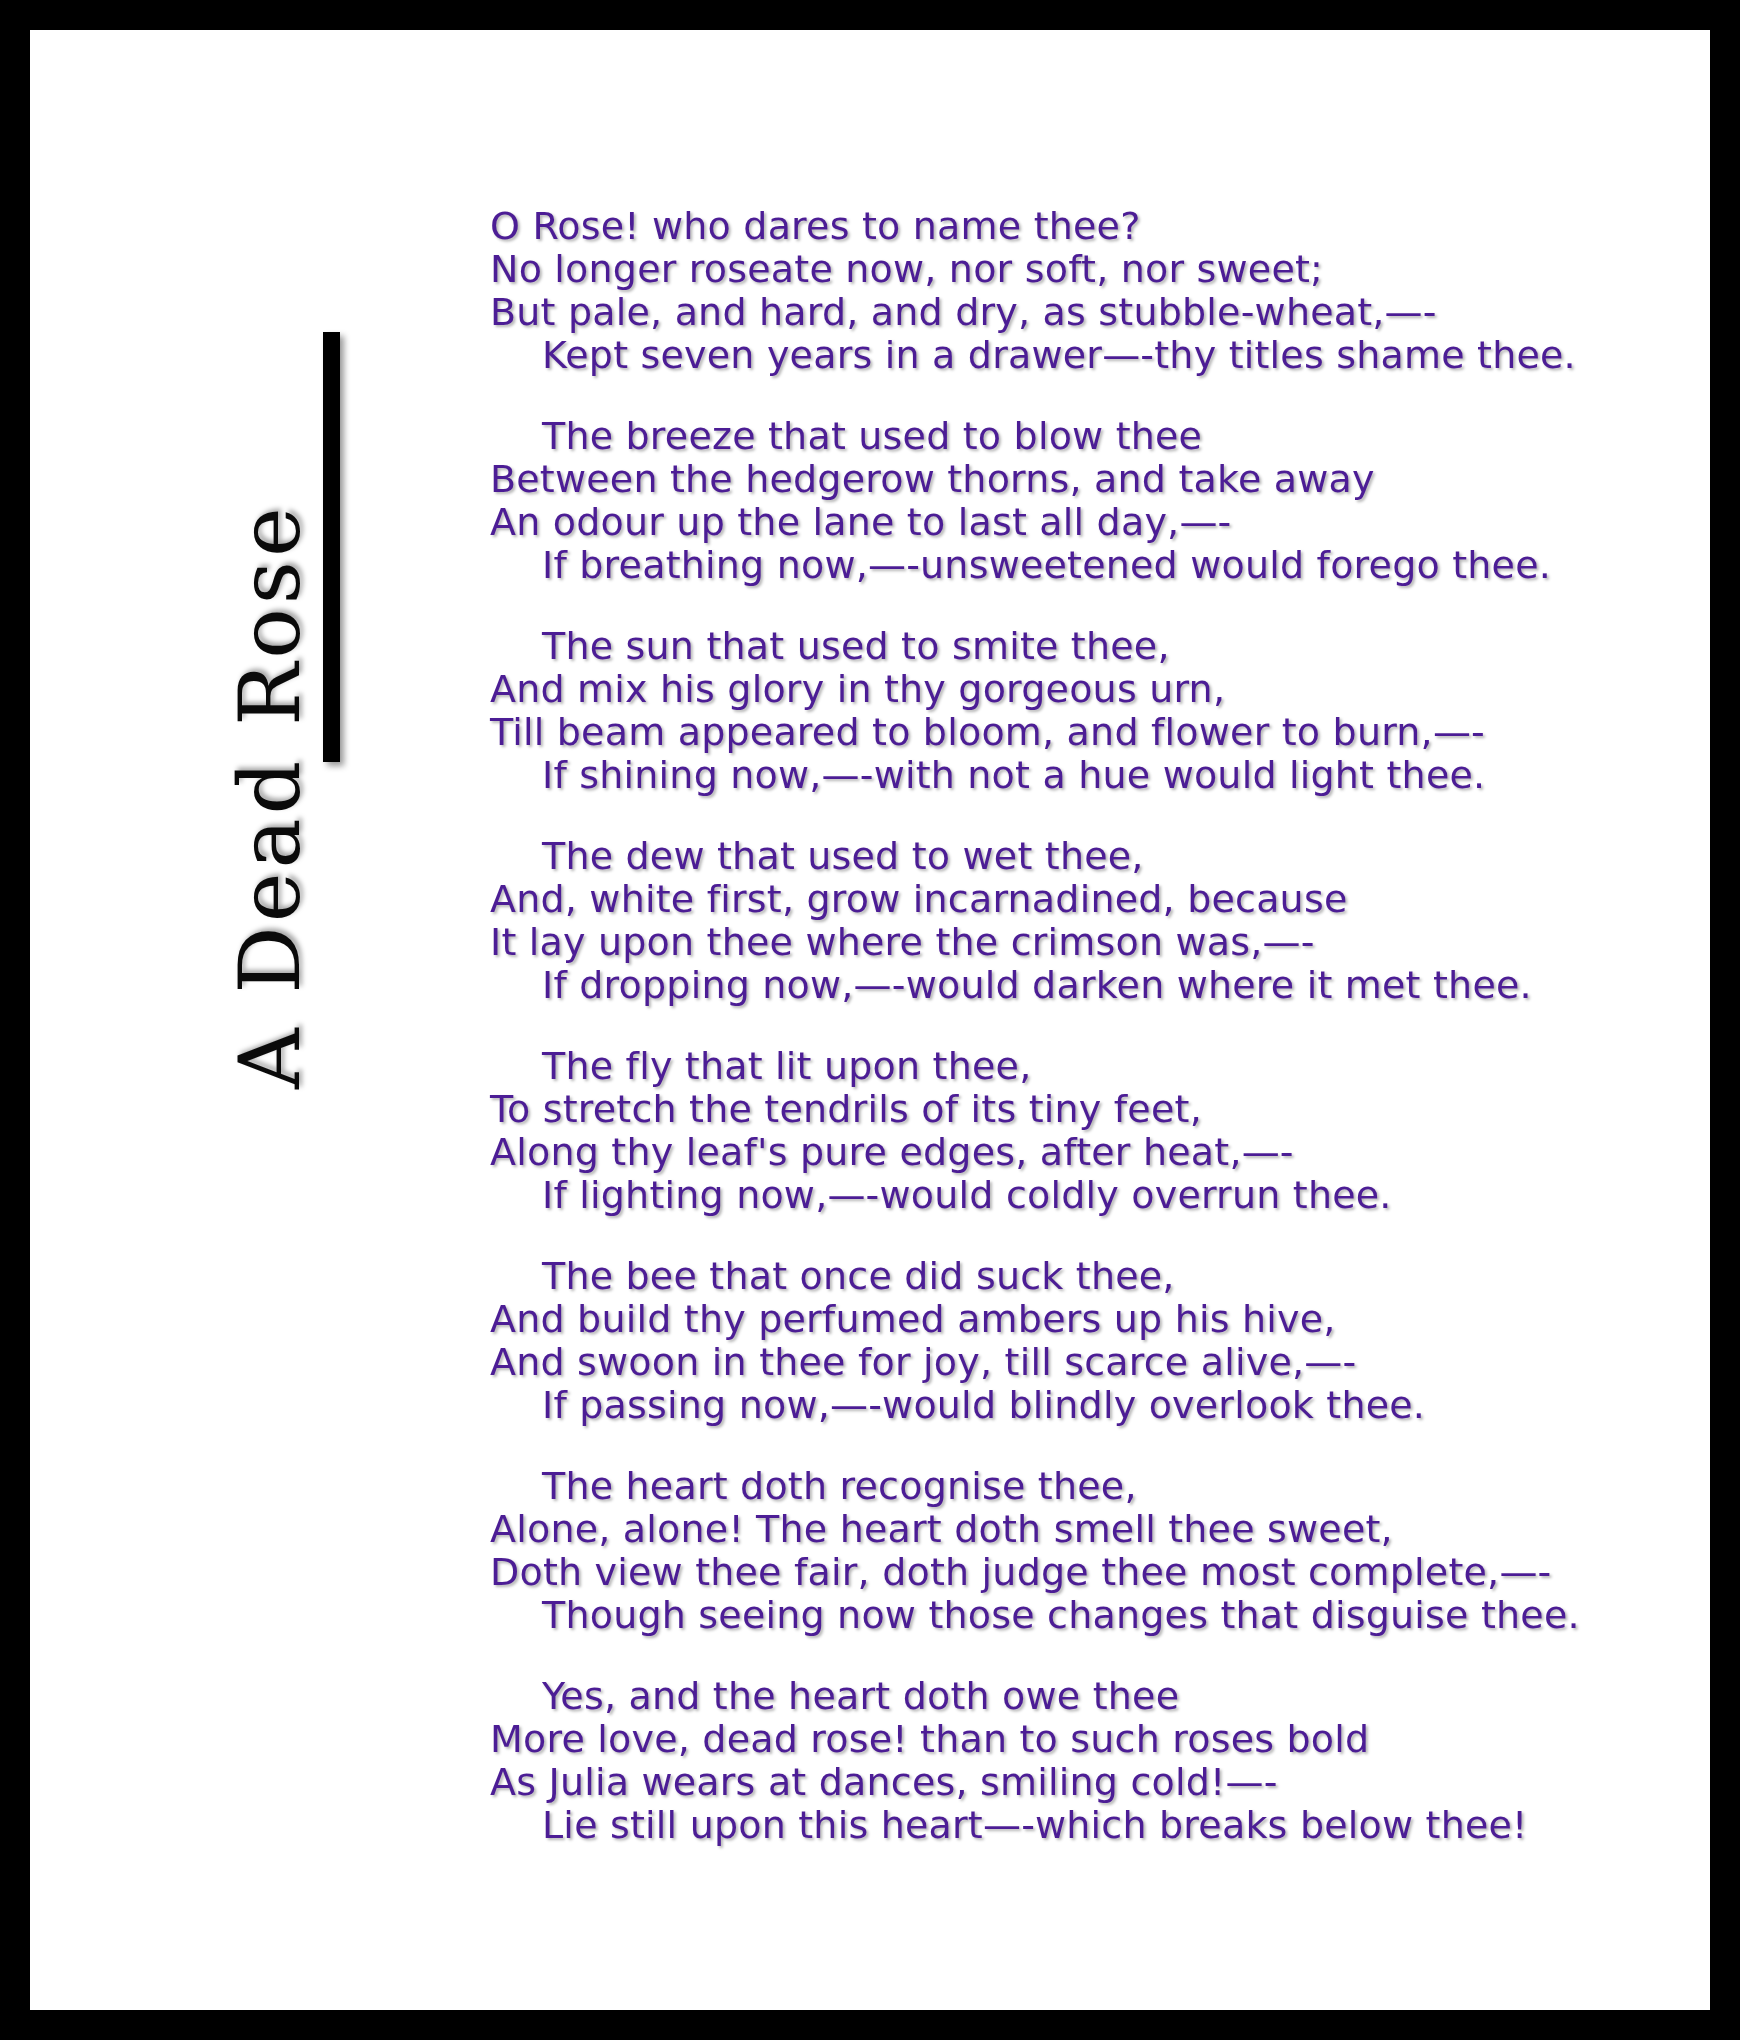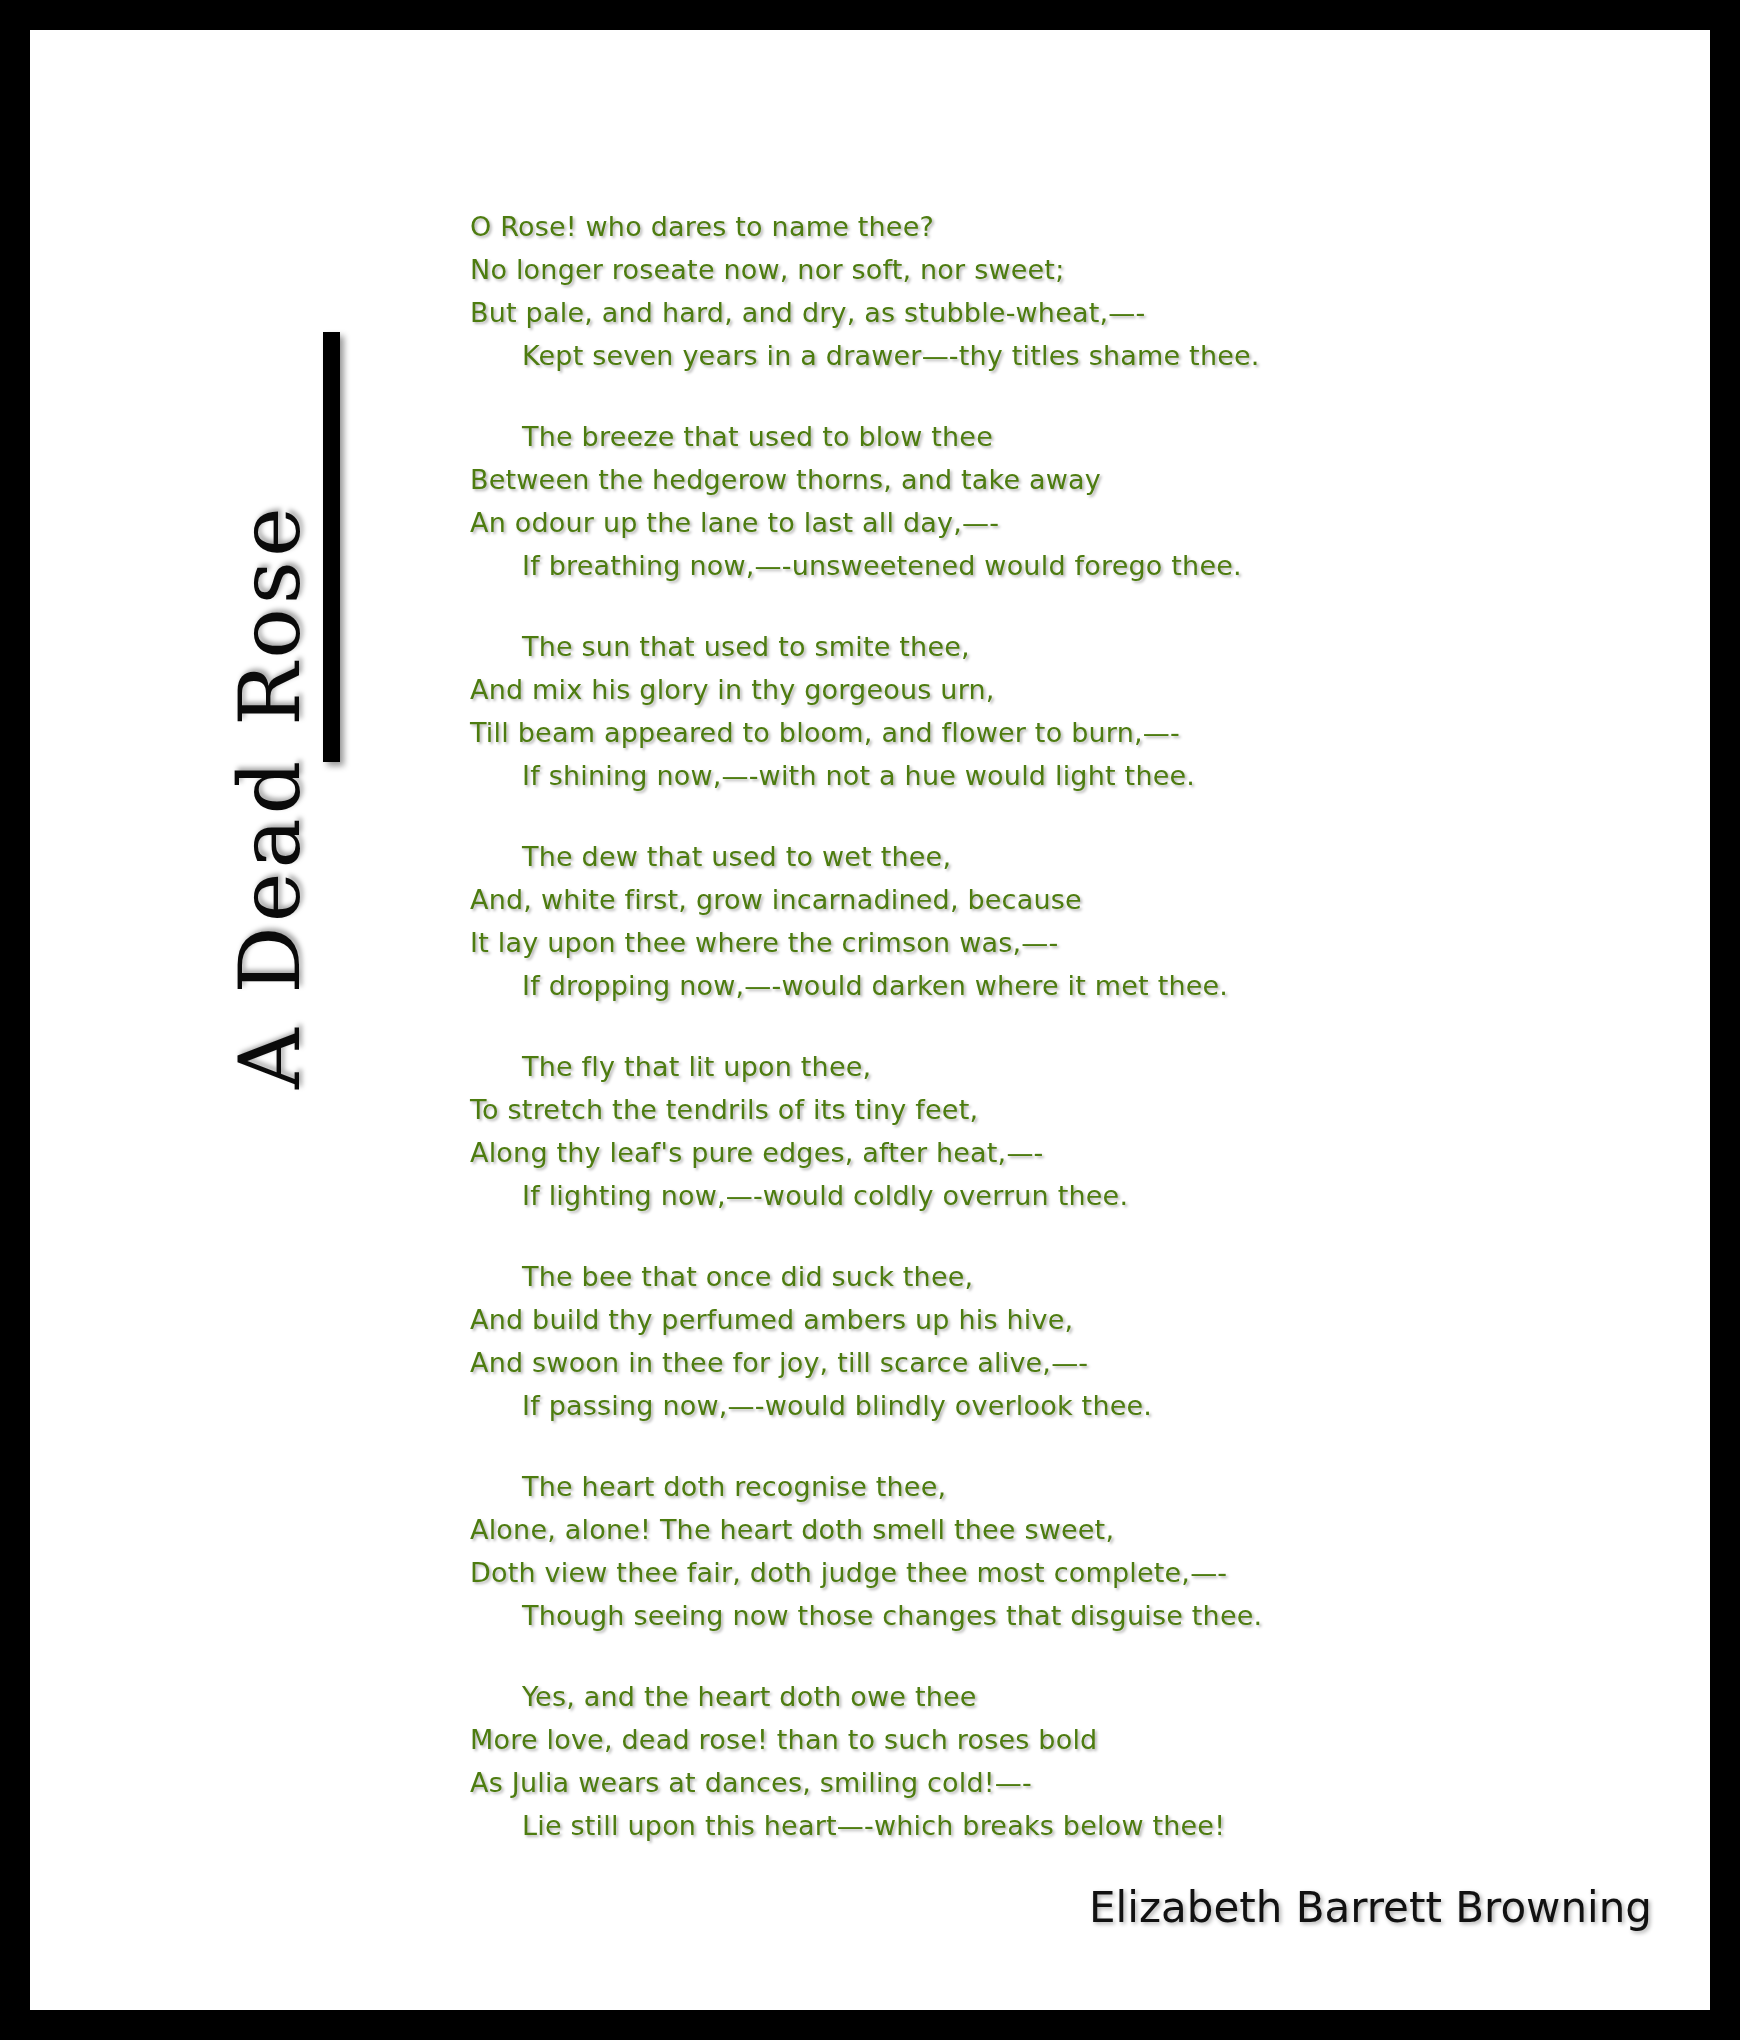--- a/index.html
+++ b/index.html
@@ -66,26 +66,26 @@
     top: 72px;
     width: 17px;
     height: 430px;
     background: #000000;
     box-shadow: 4px 4px 6px rgba(0,0,0,0.4);
   }
 
   
   .poem {
     position: absolute;
-    left: 440px;
+    left: 460px;
     top: 175px;
     width: 1120px;
-    color: #4d7c0f;
+    color: #4c1d95;
     font-family: "DejaVu Sans", sans-serif;
-    font-size: 27px;
+    font-size: 38px;
     line-height: 43px;
     letter-spacing: 0.2px;
     text-shadow: 2px 2px 3px rgba(0,0,0,0.30);
     white-space: pre-wrap;
   }
 
   .stanza {
     margin-bottom: 38px;
   }
   .line {
@@ -112,16 +112,15 @@
 <div class="poster">
   <div class="page">
 
     <div class="title-block">
       <div class="vertical-title">A Dead Rose</div>
       <div class="title-rule"></div>
     </div>
 
     <div class="poem"><div class="stanza"><div class="line">O Rose! who dares to name thee?</div><div class="line">No longer roseate now, nor soft, nor sweet;</div><div class="line">But pale, and hard, and dry, as stubble-wheat,—-</div><div class="line indent">Kept seven years in a drawer—-thy titles shame thee.</div></div><div class="stanza"><div class="line indent">The breeze that used to blow thee</div><div class="line">Between the hedgerow thorns, and take away</div><div class="line">An odour up the lane to last all day,—-</div><div class="line indent">If breathing now,—-unsweetened would forego thee.</div></div><div class="stanza"><div class="line indent">The sun that used to smite thee,</div><div class="line">And mix his glory in thy gorgeous urn,</div><div class="line">Till beam appeared to bloom, and flower to burn,—-</div><div class="line indent">If shining now,—-with not a hue would light thee.</div></div><div class="stanza"><div class="line indent">The dew that used to wet thee,</div><div class="line">And, white first, grow incarnadined, because</div><div class="line">It lay upon thee where the crimson was,—-</div><div class="line indent">If dropping now,—-would darken where it met thee.</div></div><div class="stanza"><div class="line indent">The fly that lit upon thee,</div><div class="line">To stretch the tendrils of its tiny feet,</div><div class="line">Along thy leaf's pure edges, after heat,—-</div><div class="line indent">If lighting now,—-would coldly overrun thee.</div></div><div class="stanza"><div class="line indent">The bee that once did suck thee,</div><div class="line">And build thy perfumed ambers up his hive,</div><div class="line">And swoon in thee for joy, till scarce alive,—-</div><div class="line indent">If passing now,—-would blindly overlook thee.</div></div><div class="stanza"><div class="line indent">The heart doth recognise thee,</div><div class="line">Alone, alone! The heart doth smell thee sweet,</div><div class="line">Doth view thee fair, doth judge thee most complete,—-</div><div class="line indent">Though seeing now those changes that disguise thee.</div></div><div class="stanza"><div class="line indent">Yes, and the heart doth owe thee</div><div class="line">More love, dead rose! than to such roses bold</div><div class="line">As Julia wears at dances, smiling cold!—-</div><div class="line indent">Lie still upon this heart—-which breaks below thee!</div></div></div>
 
-    <div class="attribution">Elizabeth Barrett Browning</div>
 
   </div>
 </div>
 
 </body></html>

